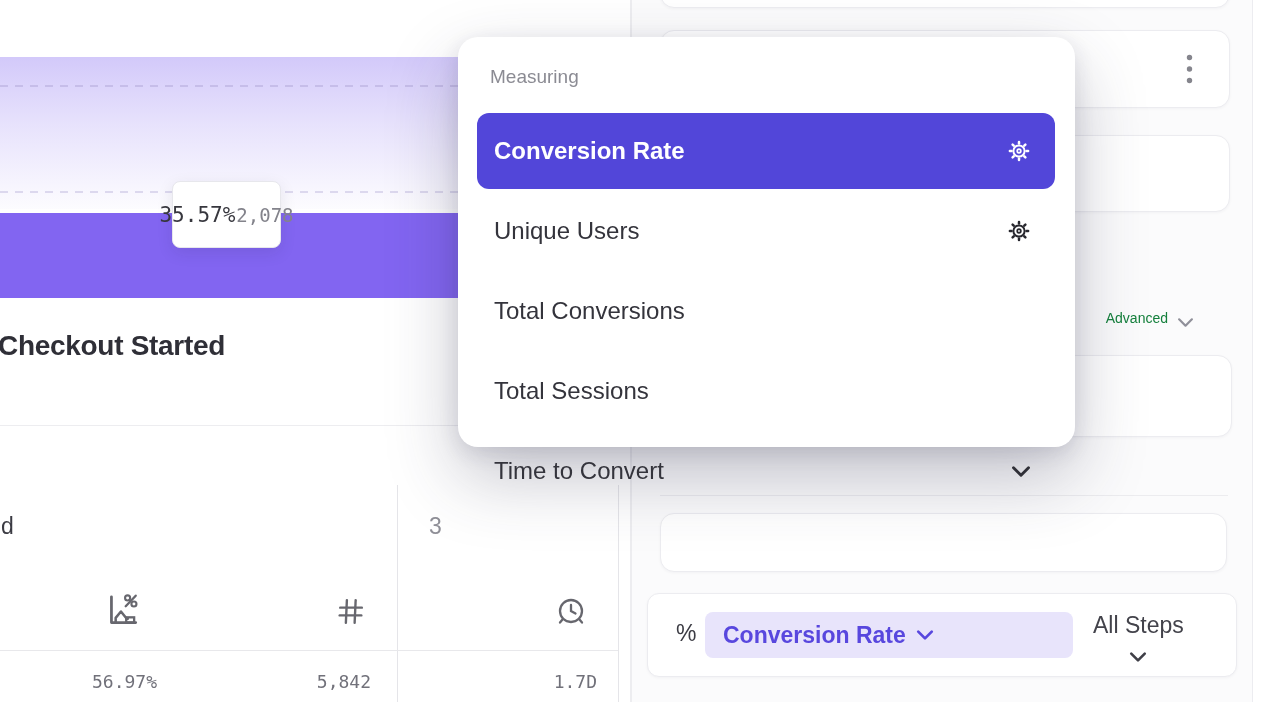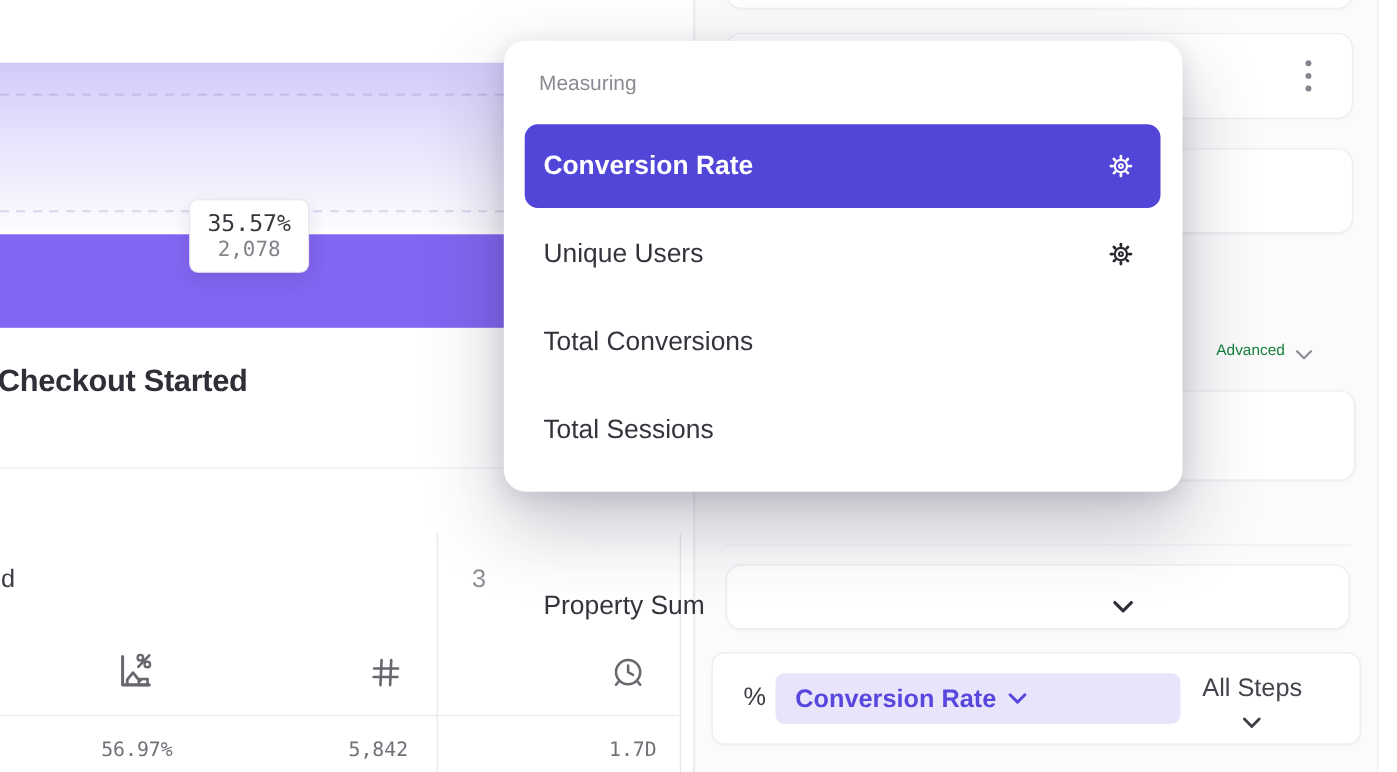--- a/index.html
+++ b/index.html
@@ -10,21 +10,21 @@
 
   
   #chart-area { left:0; top:0; width:631px; height:702px; background:#fff; border-right:1px solid #ededf0; }
   #grad-band { left:0; top:57px; width:631px; height:152px;
     background:linear-gradient(180deg, rgba(125,97,240,0.34) 0%, rgba(125,97,240,0.18) 45%, rgba(125,97,240,0.02) 100%); }
   .dashline { left:0; width:631px; height:2px; }
   #dash1 { top:85px;  background:repeating-linear-gradient(90deg,#c6bde9 0 8px, rgba(0,0,0,0) 8px 15px); }
   #dash2 { top:191px; background:repeating-linear-gradient(90deg,#dcd8ee 0 8px, rgba(0,0,0,0) 8px 15px); }
   #funnel-bar { left:0; top:213px; width:631px; height:85px; background:#8265f1; }
   #tooltip { left:172px; top:181px; width:109px; height:67px; background:#fff; border:1px solid #e7e7ec; border-radius:8px;
-    box-shadow:0 5px 16px rgba(30,30,60,0.10); display:flex; flex-direction:column; align-items:center; justify-content:center; gap:1px; }
+    box-shadow:0 5px 16px rgba(30,30,60,0.10); display:flex; flex-direction:row; align-items:center; justify-content:center; gap:1px; }
   #tooltip .rate { font-family:"DejaVu Sans Mono", monospace; font-size:21px; color:#37373e; }
   #tooltip .count { font-family:"DejaVu Sans Mono", monospace; font-size:19px; color:#83838b; }
   #step-title { left:-2px; top:330px; font-size:28px; font-weight:600; color:#2f2f37; letter-spacing:-0.3px; }
   #sec-divider { left:0; top:425px; width:631px; height:1px; background:#ededf0; }
 
   
   .vline { width:1px; top:485px; height:217px; background:#e5e5e9; }
   #vline1 { left:397px; } #vline2 { left:618px; }
   #tbl-hline { left:0; top:650px; width:618px; height:1px; background:#e8e8eb; }
   .th { top:513px; font-size:23px; }
@@ -223,24 +223,24 @@
     </div>
 
     <div id="dd-row-2" class="dd-row">
       <span class="lbl">Total Conversions</span>
     </div>
 
     <div id="dd-row-3" class="dd-row">
       <span class="lbl">Total Sessions</span>
     </div>
 
-
-    <div id="dd-row-5" class="dd-row">
-      <span class="lbl">Property Sum</span>
+    <div id="dd-row-4" class="dd-row">
+      <span class="lbl">Time to Convert</span>
       <span class="trail">
         <svg width="20" height="13" viewBox="0 0 16 10" fill="none" stroke="#2f2f37" stroke-width="2.3" stroke-linecap="round" stroke-linejoin="round">
           <path d="M2 2 L8 8 L14 2"></path>
         </svg>
       </span>
     </div>
+
   </div>
 
 </div>
 
 </body></html>

